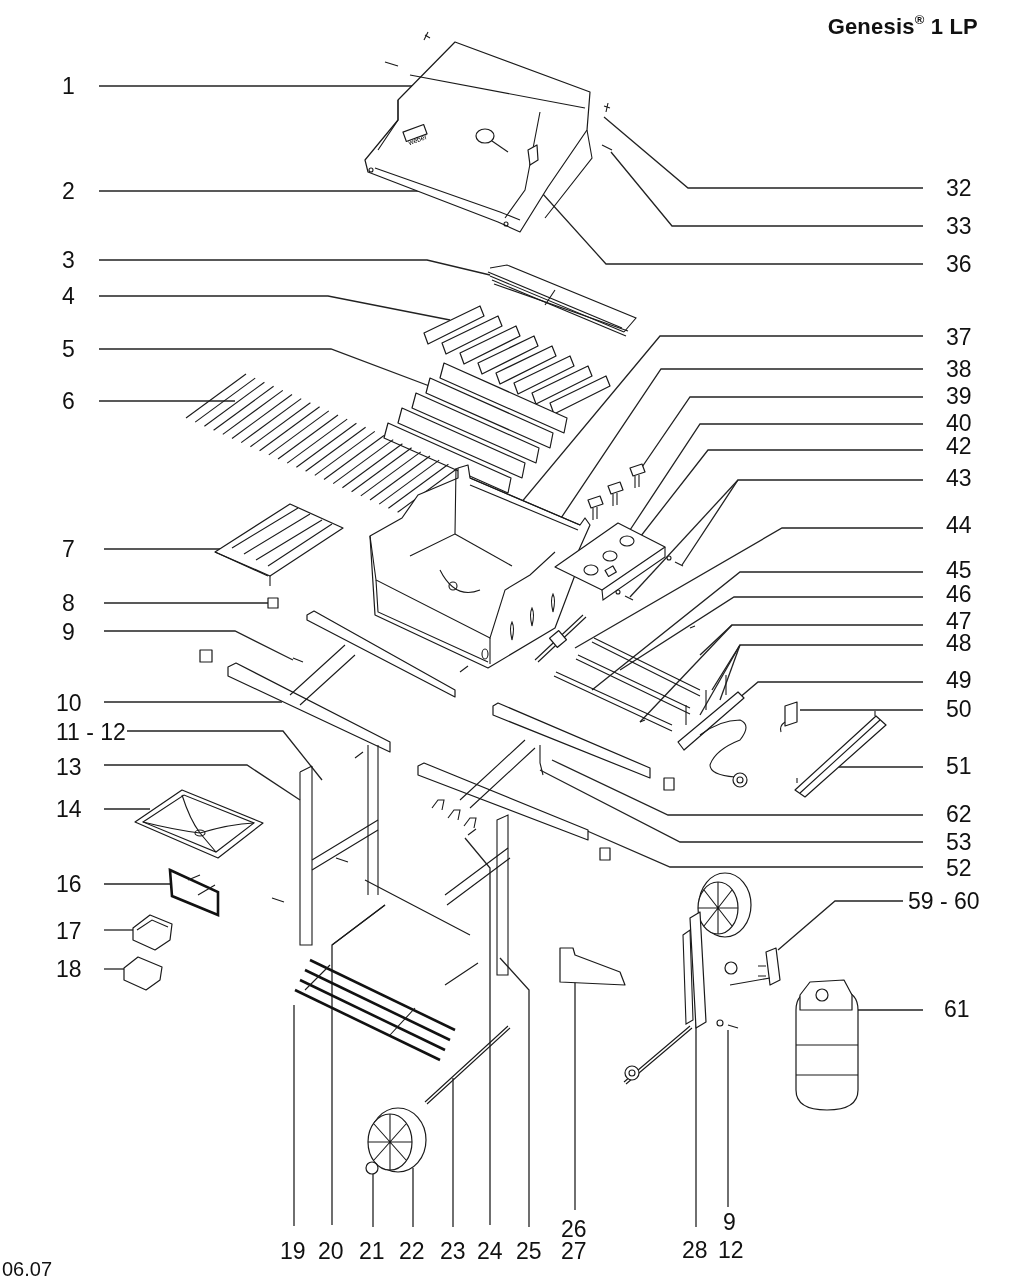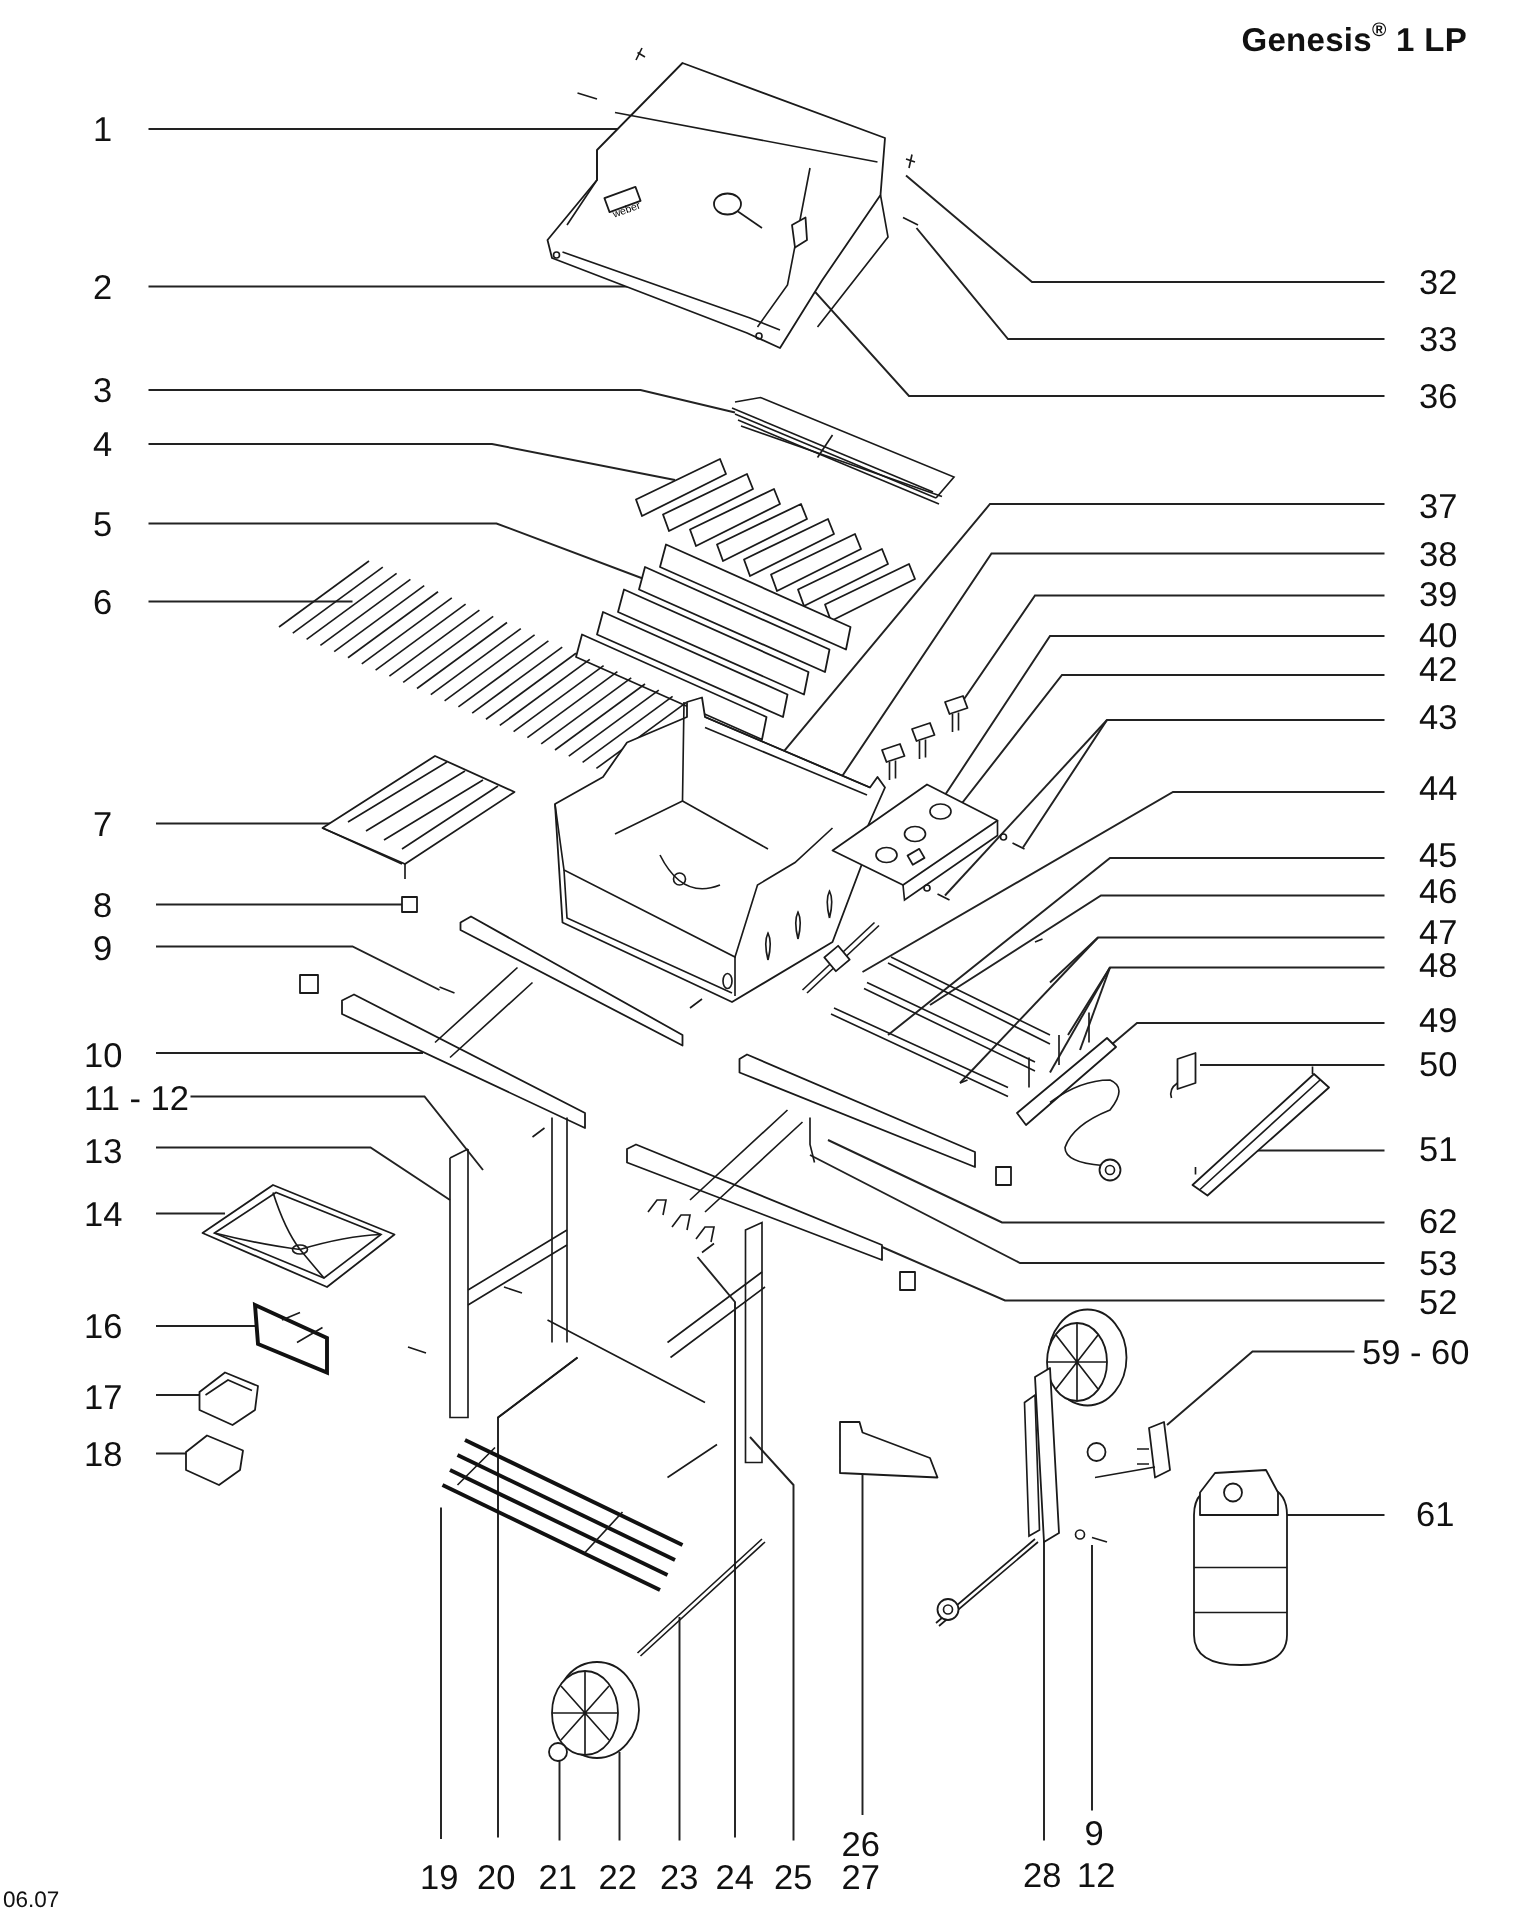--- a/index.html
+++ b/index.html
@@ -1,20 +1,20 @@
 <!DOCTYPE html>
 <html><head>
 <meta charset="utf-8">
 <style>
   html, body { margin:0; padding:0; background:#ffffff; }
   body { width:1024px; height:1280px; position:relative; overflow:hidden;
          font-family:"Liberation Sans", sans-serif; color:#111; }
   #title { position:absolute; right:46px; top:14px; font-weight:bold; font-size:22px; letter-spacing:0.2px; }
   #title sup { font-size:13px; font-weight:bold; position:relative; top:-2px; }
-  #date { position:absolute; left:2px; top:1258px; font-size:15px; }
+  #date { position:absolute; left:2px; top:1258px; font-size:20px; }
   svg#diagram { position:absolute; left:0; top:0; }
   .lbl { font-family:"Liberation Sans", sans-serif; font-size:23px; fill:#111; }
   .lead { stroke:#222; stroke-width:1.3; fill:none; }
   .part { stroke:#1a1a1a; stroke-width:1.2; fill:#fff; stroke-linejoin:round; }
   .partline { stroke:#1a1a1a; stroke-width:1.1; fill:none; }
   .thick { stroke:#111; stroke-width:2.6; fill:none; }
 </style>
 </head>
 <body>
 

